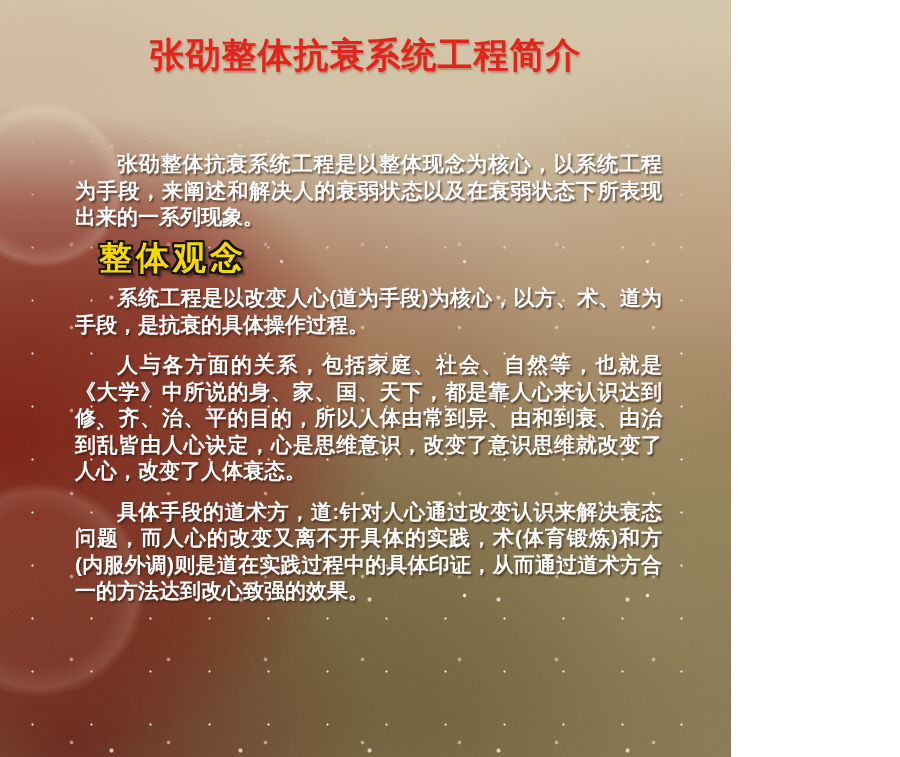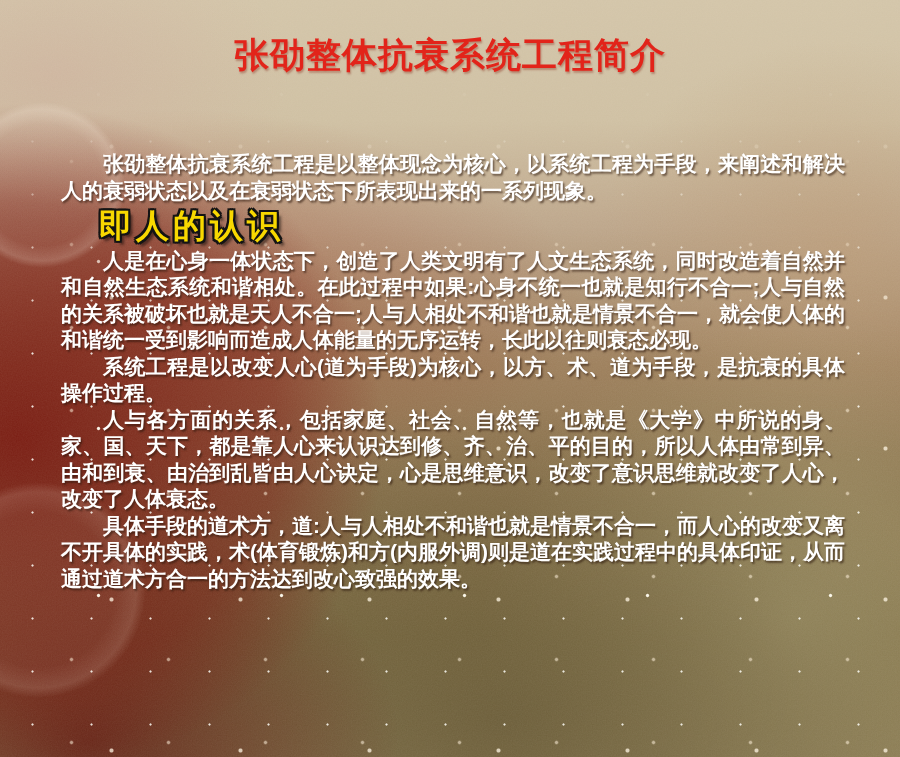--- a/index.html
+++ b/index.html
@@ -5,21 +5,21 @@
   html, body {
     margin: 0;
     padding: 0;
     width: 900px;
     height: 757px;
     overflow: hidden;
     font-family: "Liberation Sans", "DejaVu Sans", sans-serif;
   }
   .poster {
     position: relative;
-    width: 900px;
+    width: 731px;
     height: 757px;
     overflow: hidden;
     background-color: #8d7a52;
     background-image:
       
       radial-gradient(circle 105px at 42px 185px, rgba(255,246,232,0.05) 58%, rgba(255,246,232,0.20) 72%, rgba(255,246,232,0.0) 79%),
       
       radial-gradient(circle 140px at 38px 590px, rgba(255,240,222,0.05) 55%, rgba(255,240,222,0.14) 70%, rgba(255,240,222,0.0) 77%),
       
       radial-gradient(ellipse 340px 210px at 6% 10%, rgba(202,160,150,0.35), rgba(202,160,150,0.0) 70%),
@@ -78,21 +78,21 @@
   .body-text {
     margin: 72px 55px 0 61px;
     color: #ffffff;
     font-size: 21px;
     line-height: 26.5px;
     font-weight: bold;
     text-align: justify;
     text-shadow: 1.5px 1.5px 2px rgba(40,20,10,0.6);
   }
   .body-text p {
-    margin: 0;
+    margin: 14px;
     text-indent: 2em;
   }
   h2.section-heading {
     margin: 9px 0 8px 38px;
     font-size: 33px;
     font-weight: 900;
     color: #f8d800;
     letter-spacing: 4px;
     text-shadow:
       -2px -2px 0 #141414, 2px -2px 0 #141414,
@@ -118,27 +118,26 @@
   <div class="speckles"></div>
 
   <div class="content">
 
     <h1 class="title">张劭整体抗衰系统工程简介</h1>
 
     <div class="body-text">
 
       <p>张劭整体抗衰系统工程是以整体现念为核心，以系统工程为手段，来阐述和解决人的衰弱状态以及在衰弱状态下所表现出来的一系列现象。</p>
 
-      <h2 class="section-heading">即人的认识</h2>
+      <h2 class="section-heading">整体观念</h2>
 
-      <p>人是在心身一体状态下，创造了人类文明有了人文生态系统，同时改造着自然并和自然生态系统和谐相处。在此过程中如果:心身不统一也就是知行不合一;人与自然的关系被破坏也就是天人不合一;人与人相处不和谐也就是情景不合一，就会使人体的和谐统一受到影响而造成人体能量的无序运转，长此以往则衰态必现。</p>
 
 
 
       <p>系统工程是以改变人心(道为手段)为核心，以方、术、道为手段，是抗衰的具体操作过程。</p>
 
       <p>人与各方面的关系，包括家庭、社会、自然等，也就是《大学》中所说的身、家、国、天下，都是靠人心来认识达到修、齐、治、平的目的，所以人体由常到异、由和到衰、由治到乱皆由人心诀定，心是思维意识，改变了意识思维就改变了人心，改变了人体衰态。</p>
 
-      <p>具体手段的道术方，道:人与人相处不和谐也就是情景不合一，而人心的改变又离不开具体的实践，术(体育锻炼)和方(内服外调)则是道在实践过程中的具体印证，从而通过道术方合一的方法达到改心致强的效果。</p>
+      <p>具体手段的道术方，道:针对人心通过改变认识来解决衰态问题，而人心的改变又离不开具体的实践，术(体育锻炼)和方(内服外调)则是道在实践过程中的具体印证，从而通过道术方合一的方法达到改心致强的效果。</p>
 
     </div>
   </div>
 </div>
 
 </body></html>

